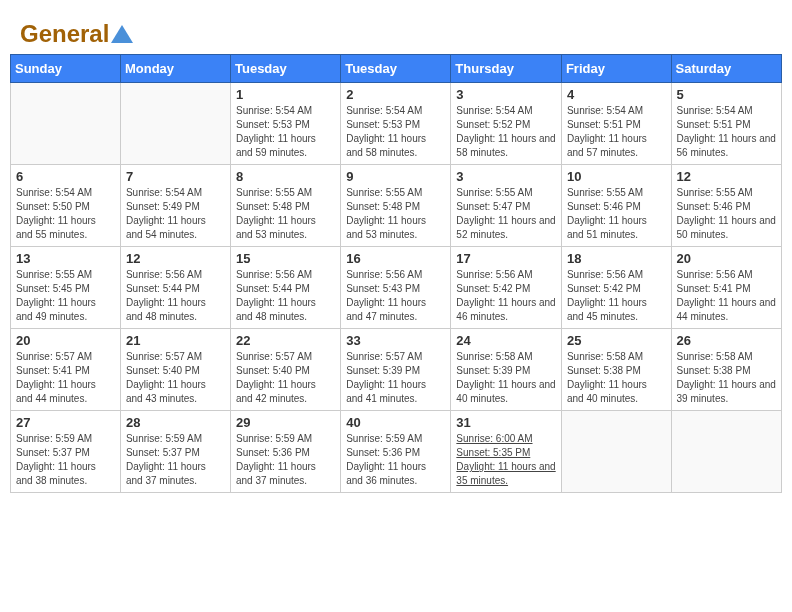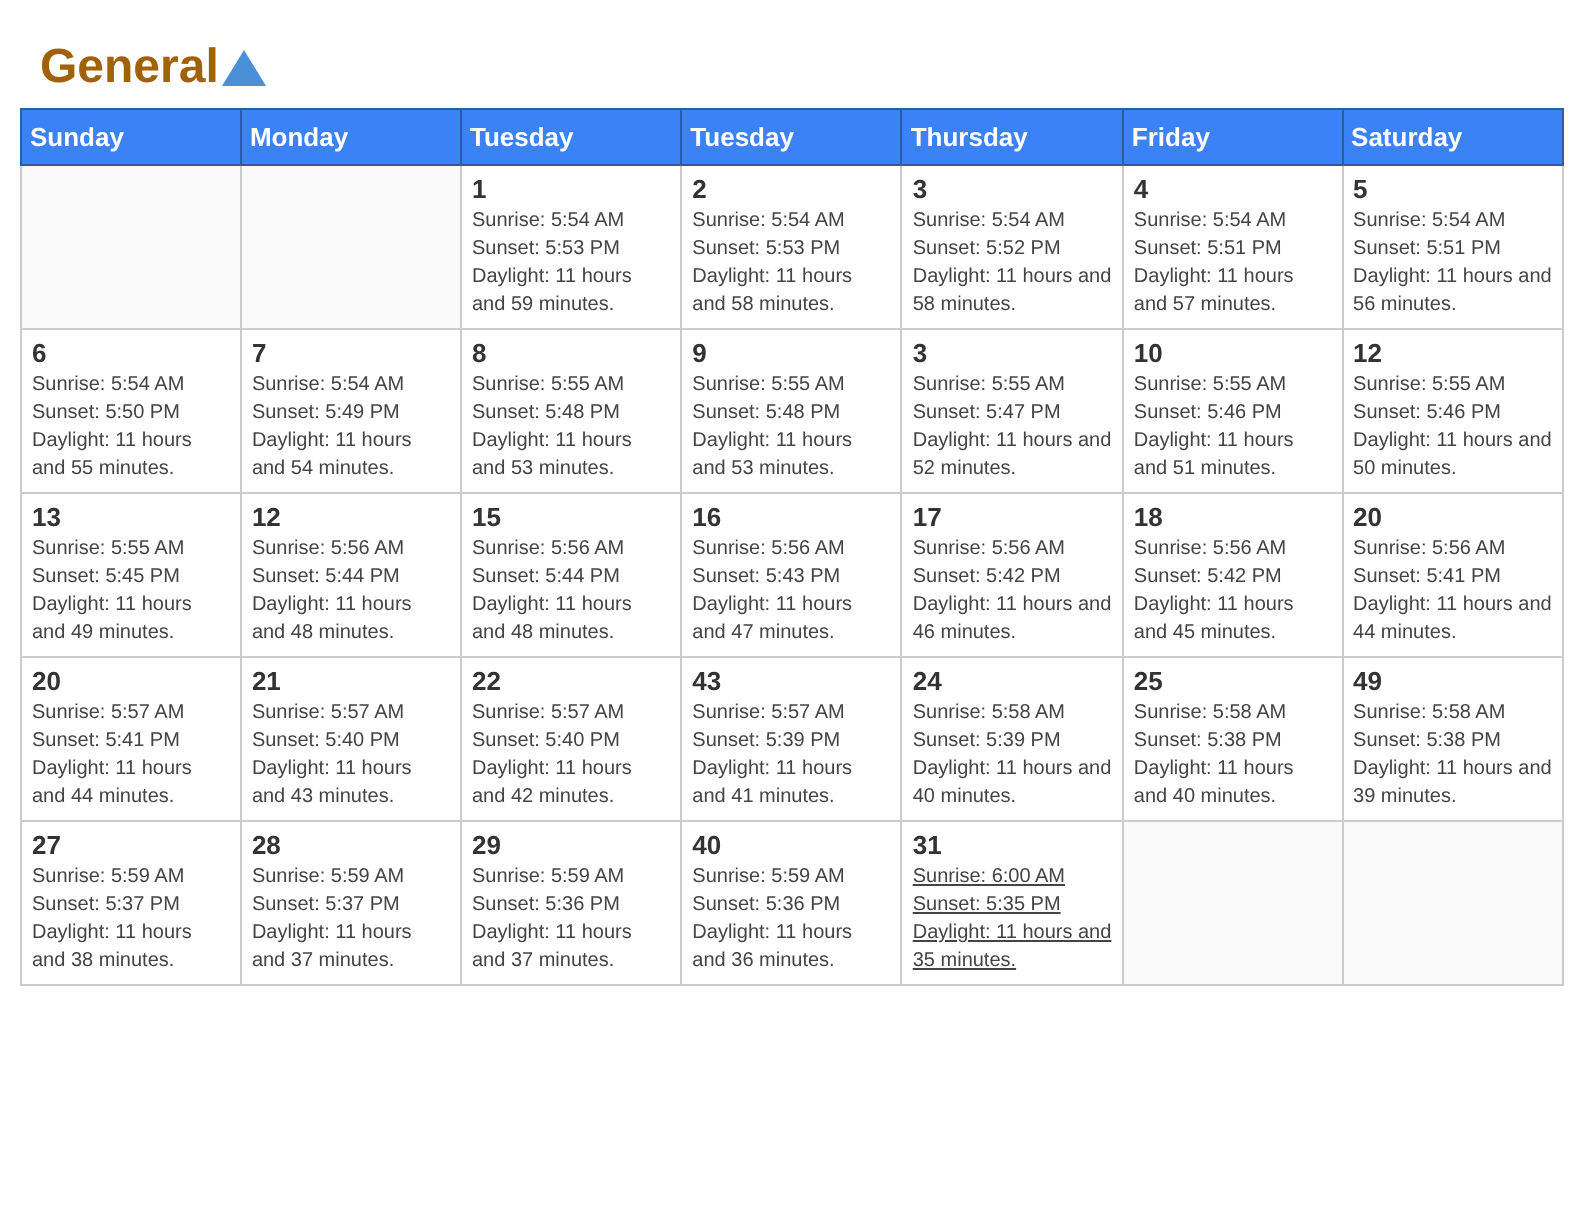--- a/index.html
+++ b/index.html
@@ -240,39 +240,39 @@
 Sunset: 5:40 PM
 Daylight: 11 hours and 43 minutes.</div>
         </td>
         <td>
           <span class="day-number">22</span>
           <div class="day-detail" style="white-space: pre-line;">Sunrise: 5:57 AM
 Sunset: 5:40 PM
 Daylight: 11 hours and 42 minutes.</div>
         </td>
         <td>
-          <span class="day-number">43</span>
+          <span class="day-number">33</span>
           <div class="day-detail" style="white-space: pre-line;">Sunrise: 5:57 AM
 Sunset: 5:39 PM
 Daylight: 11 hours and 41 minutes.</div>
         </td>
         <td>
           <span class="day-number">24</span>
           <div class="day-detail" style="white-space: pre-line;">Sunrise: 5:58 AM
 Sunset: 5:39 PM
 Daylight: 11 hours and 40 minutes.</div>
         </td>
         <td>
           <span class="day-number">25</span>
           <div class="day-detail" style="white-space: pre-line;">Sunrise: 5:58 AM
 Sunset: 5:38 PM
 Daylight: 11 hours and 40 minutes.</div>
         </td>
         <td>
-          <span class="day-number">49</span>
+          <span class="day-number">26</span>
           <div class="day-detail" style="white-space: pre-line;">Sunrise: 5:58 AM
 Sunset: 5:38 PM
 Daylight: 11 hours and 39 minutes.</div>
         </td>
       </tr>
       <tr>
         <td>
           <span class="day-number">27</span>
           <div class="day-detail" style="white-space: pre-line;">Sunrise: 5:59 AM
 Sunset: 5:37 PM

